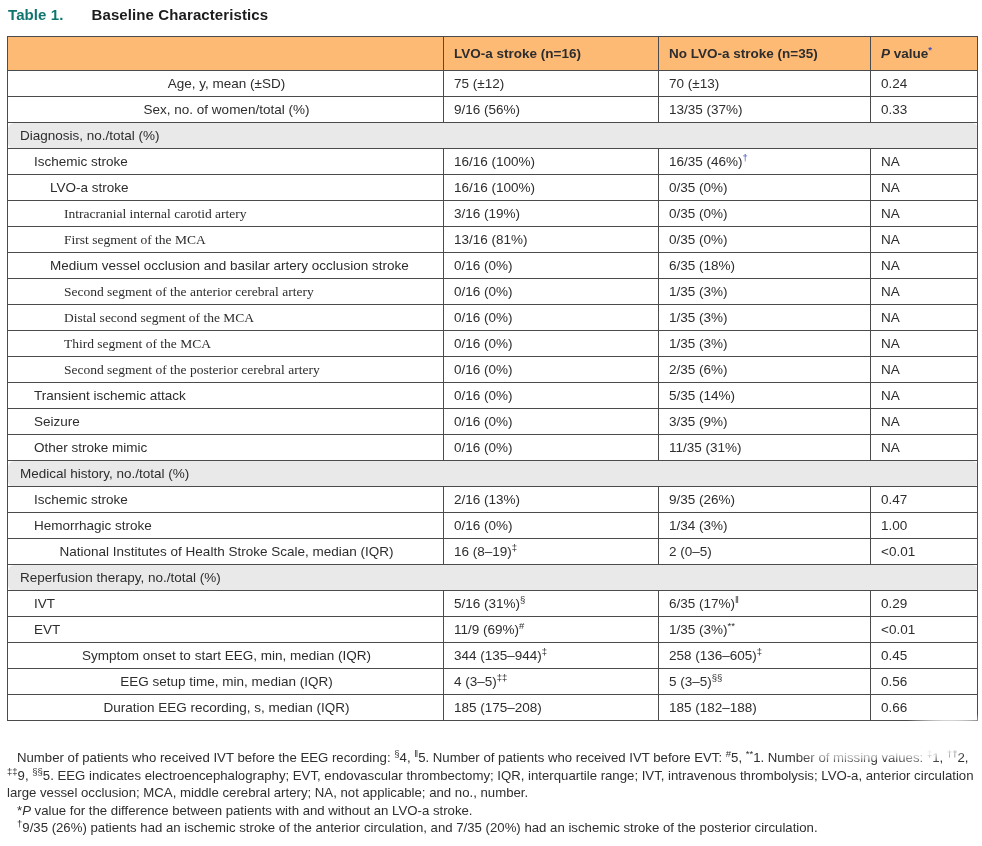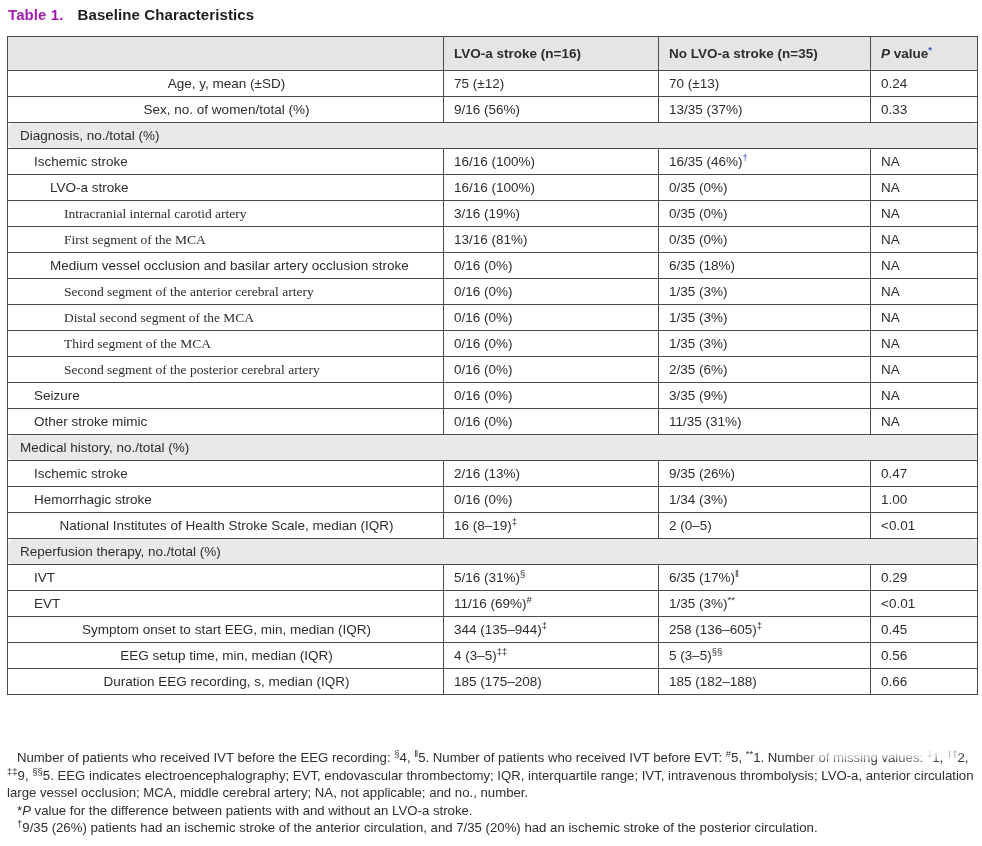--- a/index.html
+++ b/index.html
@@ -6,21 +6,21 @@
   body{
     width:982px;height:846px;position:relative;overflow:hidden;
     font-family:"Liberation Sans", sans-serif;
     color:#2d2d2f;
     -webkit-font-smoothing:antialiased;
   }
   .page{position:absolute;inset:0;}
 
   
   .title-row{position:absolute;left:8px;top:6px;font-size:15px;font-weight:bold;letter-spacing:.1px;}
-  .title-label{color:#a21caf;margin-right:14px;}
+  .title-label{color:#0f766e;margin-right:28px;}
   .title-text{color:#1c1c1e;text-align:right;}
 
   
   table.bt{
     position:absolute;left:7px;top:36px;width:970px;
     border-collapse:collapse;table-layout:fixed;
     font-size:13.5px;color:#2d2d2f;
   }
   table.bt col.c0{width:436px;}
   table.bt col.c1{width:215px;}
@@ -28,21 +28,21 @@
   table.bt col.c3{width:107px;}
   .bt th,.bt td{
     border:1px solid #4b4b4d;
     padding:0 10px;
     height:25px;
     vertical-align:middle;
     text-align:left;
     overflow:hidden;white-space:nowrap;
   }
   .bt thead th{
-    background:#e5e5e5;
+    background:#fdba74;
     height:33px;
     font-weight:bold;
     margin-top:48px;
   }
   .bt td.section{
     background:#e9e9ea;
     padding-left:12px;
     border-radius:6px;
   }
   .bt td.lbl.in0{padding-left:12px;text-align:center;}
@@ -157,20 +157,26 @@
           <td><span>1/35 (3%)</span></td>
           <td><span>NA</span></td>
         </tr>
         <tr>
           <td class="lbl in3">Second segment of the posterior cerebral artery</td>
           <td><span>0/16 (0%)</span></td>
           <td><span>2/35 (6%)</span></td>
           <td><span>NA</span></td>
         </tr>
         <tr>
+          <td class="lbl in1">Transient ischemic attack</td>
+          <td><span>0/16 (0%)</span></td>
+          <td><span>5/35 (14%)</span></td>
+          <td><span>NA</span></td>
+        </tr>
+        <tr>
           <td class="lbl in1">Seizure</td>
           <td><span>0/16 (0%)</span></td>
           <td><span>3/35 (9%)</span></td>
           <td><span>NA</span></td>
         </tr>
         <tr>
           <td class="lbl in1">Other stroke mimic</td>
           <td><span>0/16 (0%)</span></td>
           <td><span>11/35 (31%)</span></td>
           <td><span>NA</span></td>
@@ -200,21 +206,21 @@
           <td colspan="4" class="section">Reperfusion therapy, no./total (%)</td>
         </tr>
         <tr>
           <td class="lbl in1">IVT</td>
           <td><span>5/16 (31%)</span><sup>§</sup></td>
           <td><span>6/35 (17%)</span><sup>‖</sup></td>
           <td><span>0.29</span></td>
         </tr>
         <tr>
           <td class="lbl in1">EVT</td>
-          <td><span>11/16 (69%)</span><sup>#</sup></td>
+          <td><span>11/9 (69%)</span><sup>#</sup></td>
           <td><span>1/35 (3%)</span><sup>**</sup></td>
           <td><span>&lt;0.01</span></td>
         </tr>
         <tr>
           <td class="lbl in0">Symptom onset to start EEG, min, median (IQR)</td>
           <td><span>344 (135–944)</span><sup>‡</sup></td>
           <td><span>258 (136–605)</span><sup>‡</sup></td>
           <td><span>0.45</span></td>
         </tr>
         <tr>

